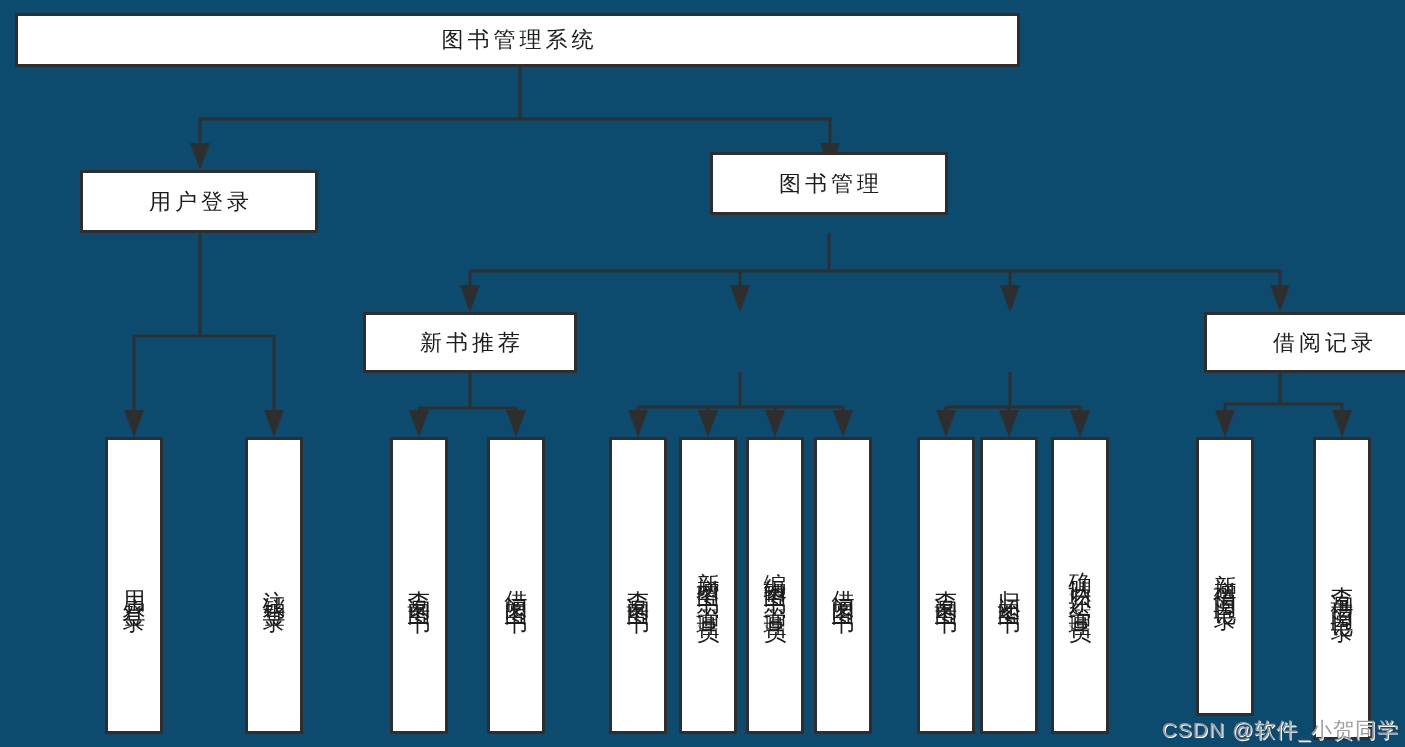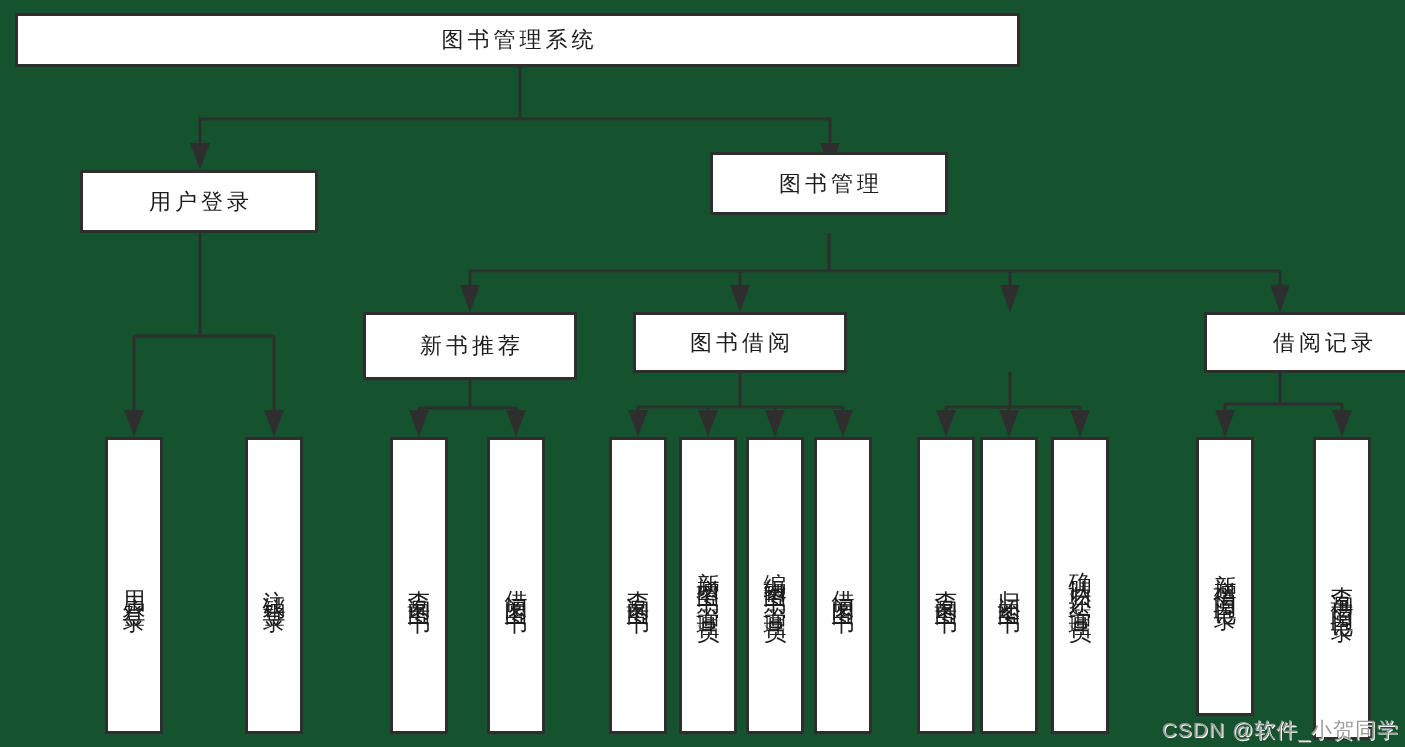--- a/index.html
+++ b/index.html
@@ -1,20 +1,20 @@
 <!DOCTYPE html>
 <html><head>
 <meta charset="utf-8">
 <style>
   html, body { margin: 0; padding: 0; background: #ffffff; }
   .stage {
     position: relative;
     width: 1405px;
     height: 747px;
-    background: #14532d;
+    background: #0c4a6e;
     font-family: "Liberation Sans", "DejaVu Sans", sans-serif;
     overflow: hidden;
   }
   .connector-layer {
     position: absolute;
     left: 0; top: 0;
     width: 1405px; height: 747px;
   }
   .box {
     position: absolute;
@@ -89,22 +89,21 @@
       <use href="#arrow-head" x="1225" y="437"></use>
       <use href="#arrow-head" x="1342" y="437"></use>
     </g>
   </svg>
 
   <div class="box" style="left:15px;top:13px;width:1005px;height:54px">图书管理系统</div>
 
   <div class="box" style="left:80px;top:170px;width:238px;height:63px">用户登录</div>
   <div class="box" style="left:710px;top:152px;width:238px;height:63px">图书管理</div>
 
-  <div class="box" style="left:363px;top:312px;width:214px;height:68px">新书推荐</div>
-  <div class="box" style="left:633px;top:312px;width:214px;height:61px">图书借阅</div>
+  <div class="box" style="left:363px;top:312px;width:214px;height:61px">新书推荐</div>
   <div class="box" style="left:1204px;top:312px;width:238px;height:61px">借阅记录</div>
 
   <div class="box v" style="left:105px;top:437px;width:58px;height:297px">用户登录</div>
   <div class="box v" style="left:245px;top:437px;width:58px;height:297px">注销登录</div>
 
   <div class="box v" style="left:390px;top:437px;width:58px;height:297px">查询图书</div>
   <div class="box v" style="left:487px;top:437px;width:58px;height:297px">借阅图书</div>
 
   <div class="box v" style="left:609px;top:437px;width:58px;height:297px">查询图书</div>
   <div class="box v" style="left:679px;top:437px;width:58px;height:297px">新增图书（管理员）</div>

